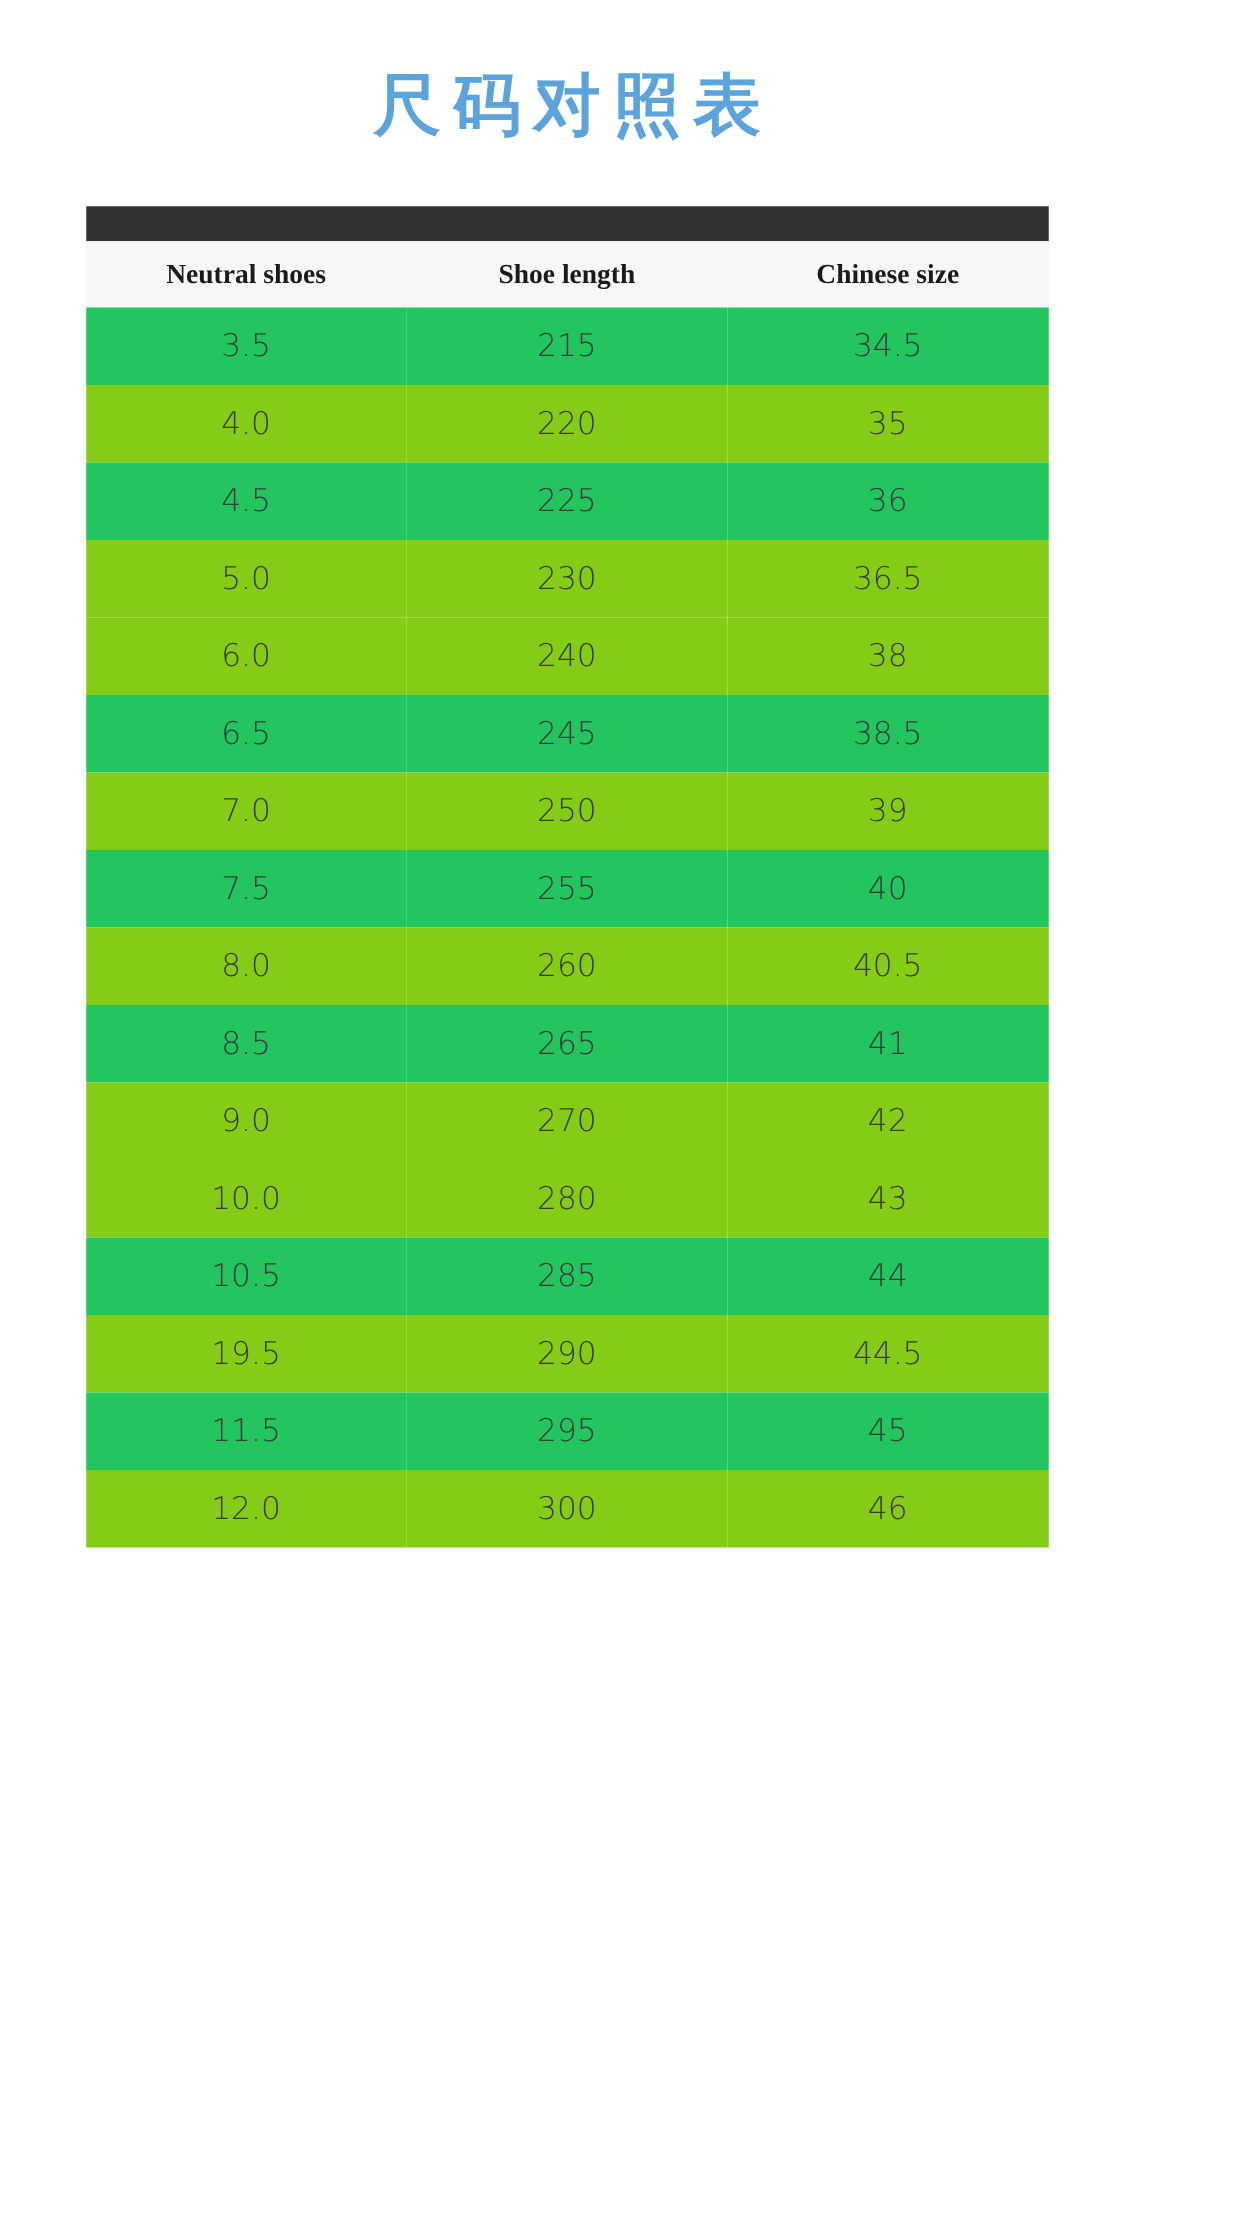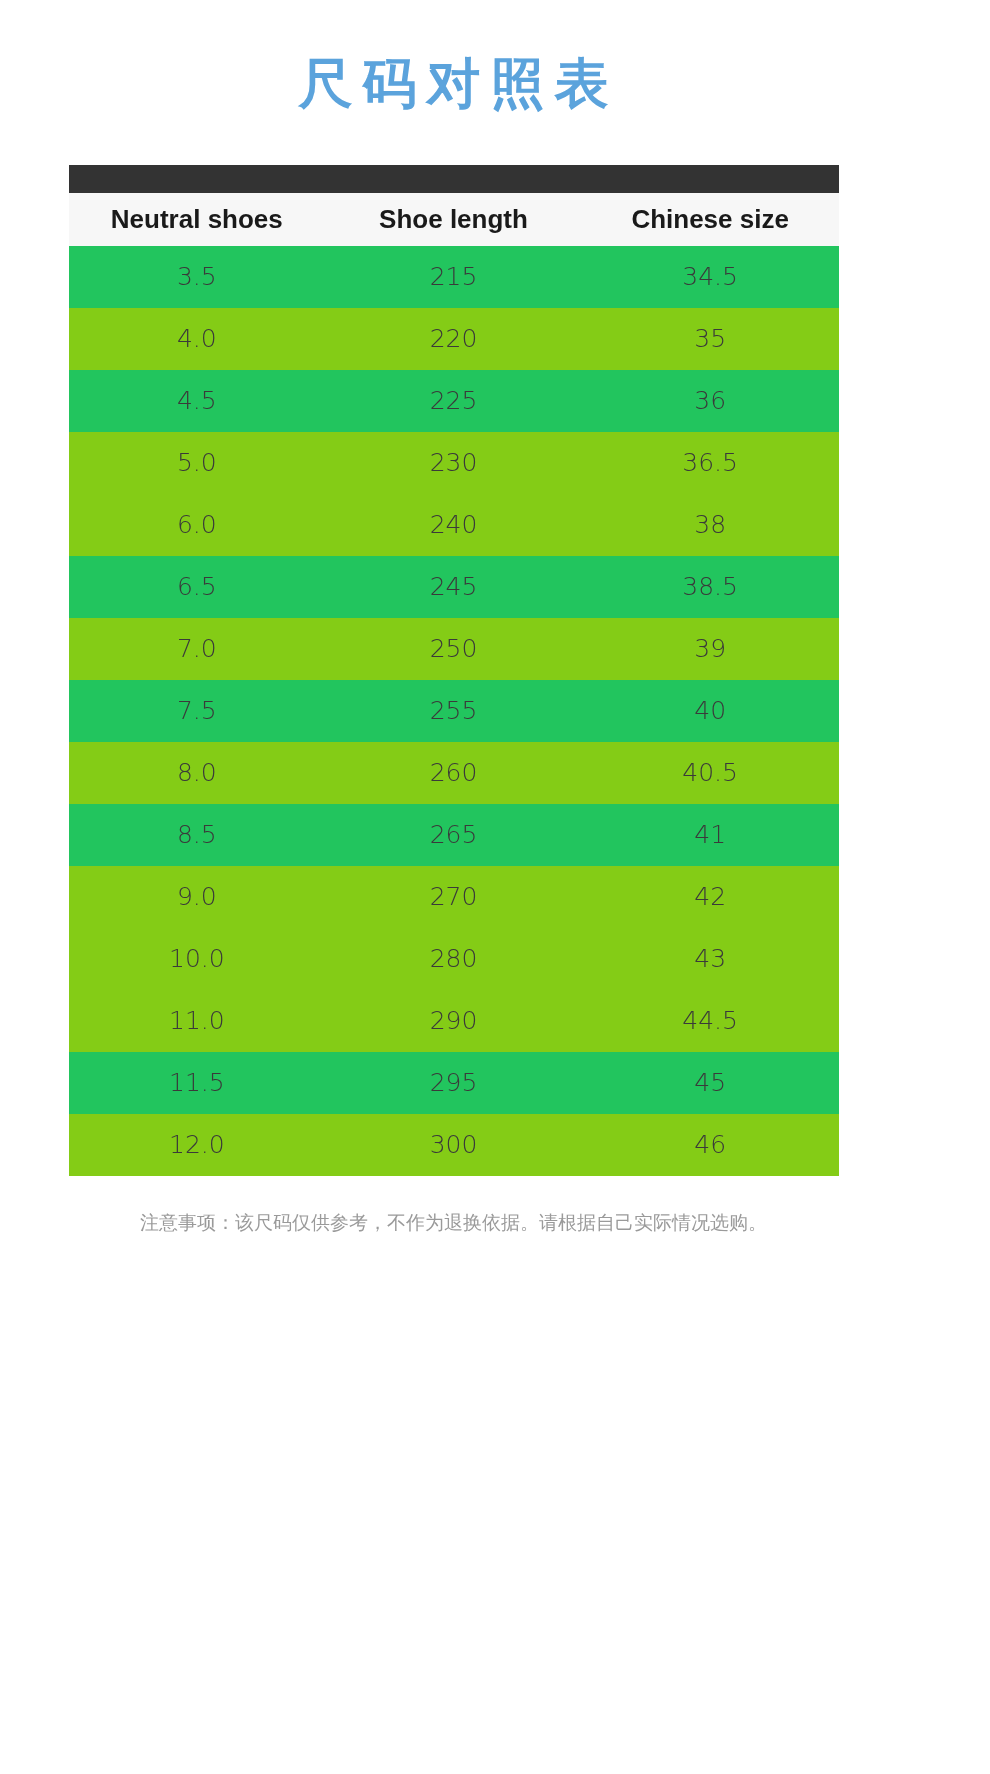--- a/index.html
+++ b/index.html
@@ -41,23 +41,23 @@
     background: #333333;
     width: 770px;
   }
   table.size-table {
     width: 770px;
     border-collapse: collapse;
     table-layout: fixed;
   }
   table.size-table thead th {
     background: #f7f7f7;
-    font-family: Liberation Sans, sans-serif;
+    font-family: Liberation Serif, serif;
     font-weight: bold;
-    font-size: 26px;
+    font-size: 22px;
     color: #1a1a1a;
     height: 53px;
     padding: 0;
     text-align: center;
     vertical-align: middle;
     border: none;
   }
   table.size-table tbody td {
     height: 62px;
     padding: 0;
@@ -157,35 +157,39 @@
           <tr class="even-row">
             <td>9.0</td>
             <td>270</td>
             <td>42</td>
           </tr>
           <tr class="even-row">
             <td>10.0</td>
             <td>280</td>
             <td>43</td>
           </tr>
+          <tr class="odd-row">
+            <td>10.5</td>
+            <td>285</td>
+            <td>44</td>
+          </tr>
           <tr class="even-row">
-            <td>11.0</td>
+            <td>19.5</td>
             <td>290</td>
             <td>44.5</td>
           </tr>
           <tr class="odd-row">
             <td>11.5</td>
             <td>295</td>
             <td>45</td>
           </tr>
           <tr class="even-row">
             <td>12.0</td>
             <td>300</td>
             <td>46</td>
           </tr>
         </tbody>
     </table>
 
   </div>
 
-  <div class="footer-note">注意事项：该尺码仅供参考，不作为退换依据。请根据自己实际情况选购。</div>
 
 </div>
 
 </body></html>

